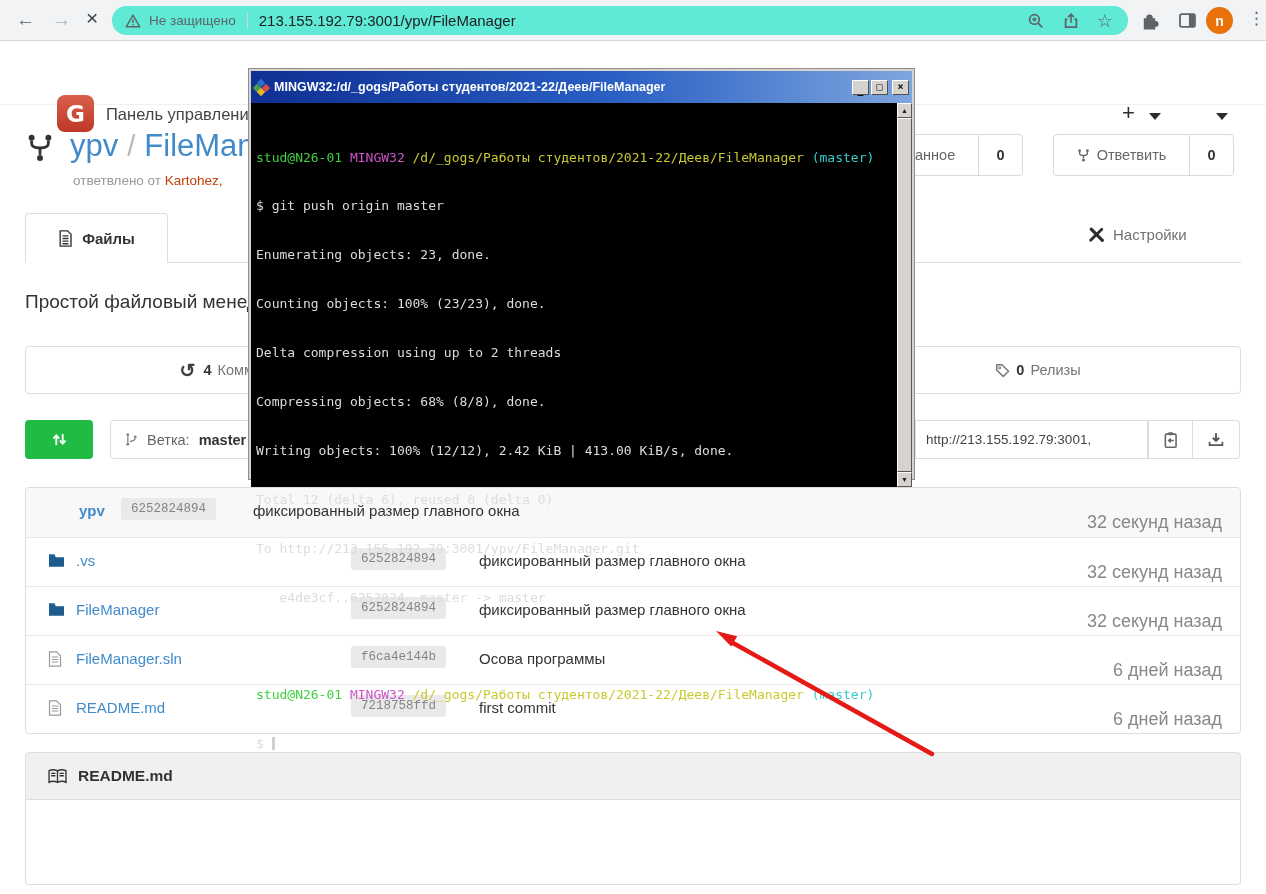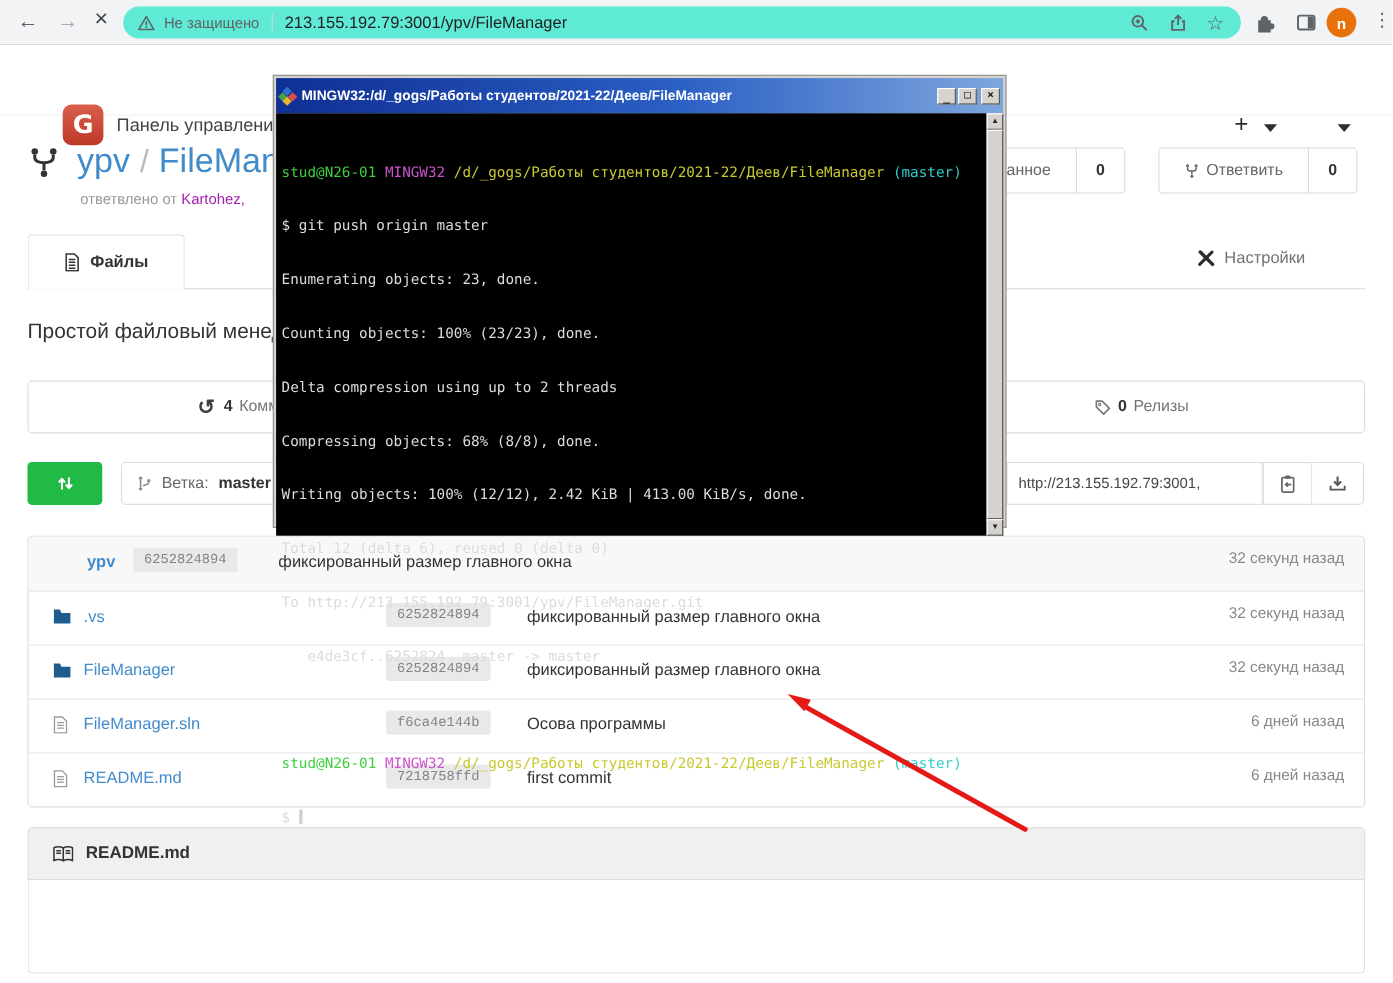--- a/index.html
+++ b/index.html
@@ -36,21 +36,21 @@
   .caret{position:absolute;width:0;height:0;border-left:6px solid transparent;border-right:6px solid transparent;border-top:7px solid #2d2d2d}
   #gcaret1{left:1149px;top:72px}
   #gcaret2{left:1216px;top:72px}
 
   
   #rfork-icon{position:absolute;left:26px;top:133px}
   #rtitle{position:absolute;left:70px;top:128px;font-size:31px;color:#428bca;white-space:nowrap}
   #rtitle .sep{color:#b9b9b9;margin:0 9px;font-size:29px}
   #rtitle a{color:#428bca;text-decoration:none}
   #rsub{position:absolute;left:73px;top:173px;font-size:13.5px;color:#999;white-space:nowrap}
-  #rsub .lnk{color:#a21caf}
+  #rsub .lnk{color:#c2410c}
   .btngroup{position:absolute;top:134px;height:42px;display:flex;border:1px solid #d9d9d9;border-radius:4px;background:#fff}
   #star-group{left:858px;width:165px}
   #fork-group{left:1053px;width:181px}
   .bg-label{display:flex;align-items:center;justify-content:center;gap:7px;flex:1;font-size:14.5px;color:#666;white-space:nowrap;overflow:hidden}
   .bg-count{width:44px;border-left:1px solid #d9d9d9;display:flex;align-items:center;justify-content:center;
             font-size:14.5px;font-weight:bold;color:#333}
 
   
   #tabs-border{position:absolute;left:25px;top:262px;width:1216px;height:1px;background:#ddd}
   #tab-files{position:absolute;left:25px;top:213px;width:143px;height:50px;background:#fff;border:1px solid #ddd;
@@ -85,21 +85,21 @@
   .frow{position:relative;height:49px}
   .frow + .frow{border-top:1px solid #e8e8e8}
   #frow-head{background:#f8f8f8;border-radius:4px 4px 0 0}
   .h-author{position:absolute;left:53px;top:14px;font-weight:bold;color:#428bca;font-size:15px;text-decoration:none}
   .h-hash{position:absolute;left:95px;top:10px}
   .h-msg{position:absolute;left:227px;top:14px;font-size:15px;color:#333}
   .r-icon{position:absolute;left:22px;top:15px;display:flex}
   .r-name{position:absolute;left:50px;top:14px;font-size:15px;color:#428bca;text-decoration:none}
   .r-hash{position:absolute;left:325px;top:10px}
   .r-msg{position:absolute;left:453px;top:14px;font-size:15px;color:#333}
-  .r-time{position:absolute;right:18px;top:11px;font-size:14px;color:#888}
+  .r-time{position:absolute;right:18px;top:24px;font-size:18px;color:#888}
   .hashbadge{font-family:"Liberation Mono",monospace;font-size:12.5px;color:#848484;background:#e9e9e9;
              border-radius:3px;padding:4px 10px;text-decoration:none}
 
   
   #readme-head{position:absolute;left:25px;top:752px;width:1216px;height:48px;background:#f0f0f0;border:1px solid #ddd;
                border-radius:4px 4px 0 0;display:flex;align-items:center;gap:11px;padding-left:22px;
                font-weight:bold;font-size:15.5px;color:#333}
   #readme-body{position:absolute;left:25px;top:800px;width:1216px;height:85px;background:#fff;border:1px solid #ddd;border-top:none;
                border-radius:0 0 4px 4px}
 

